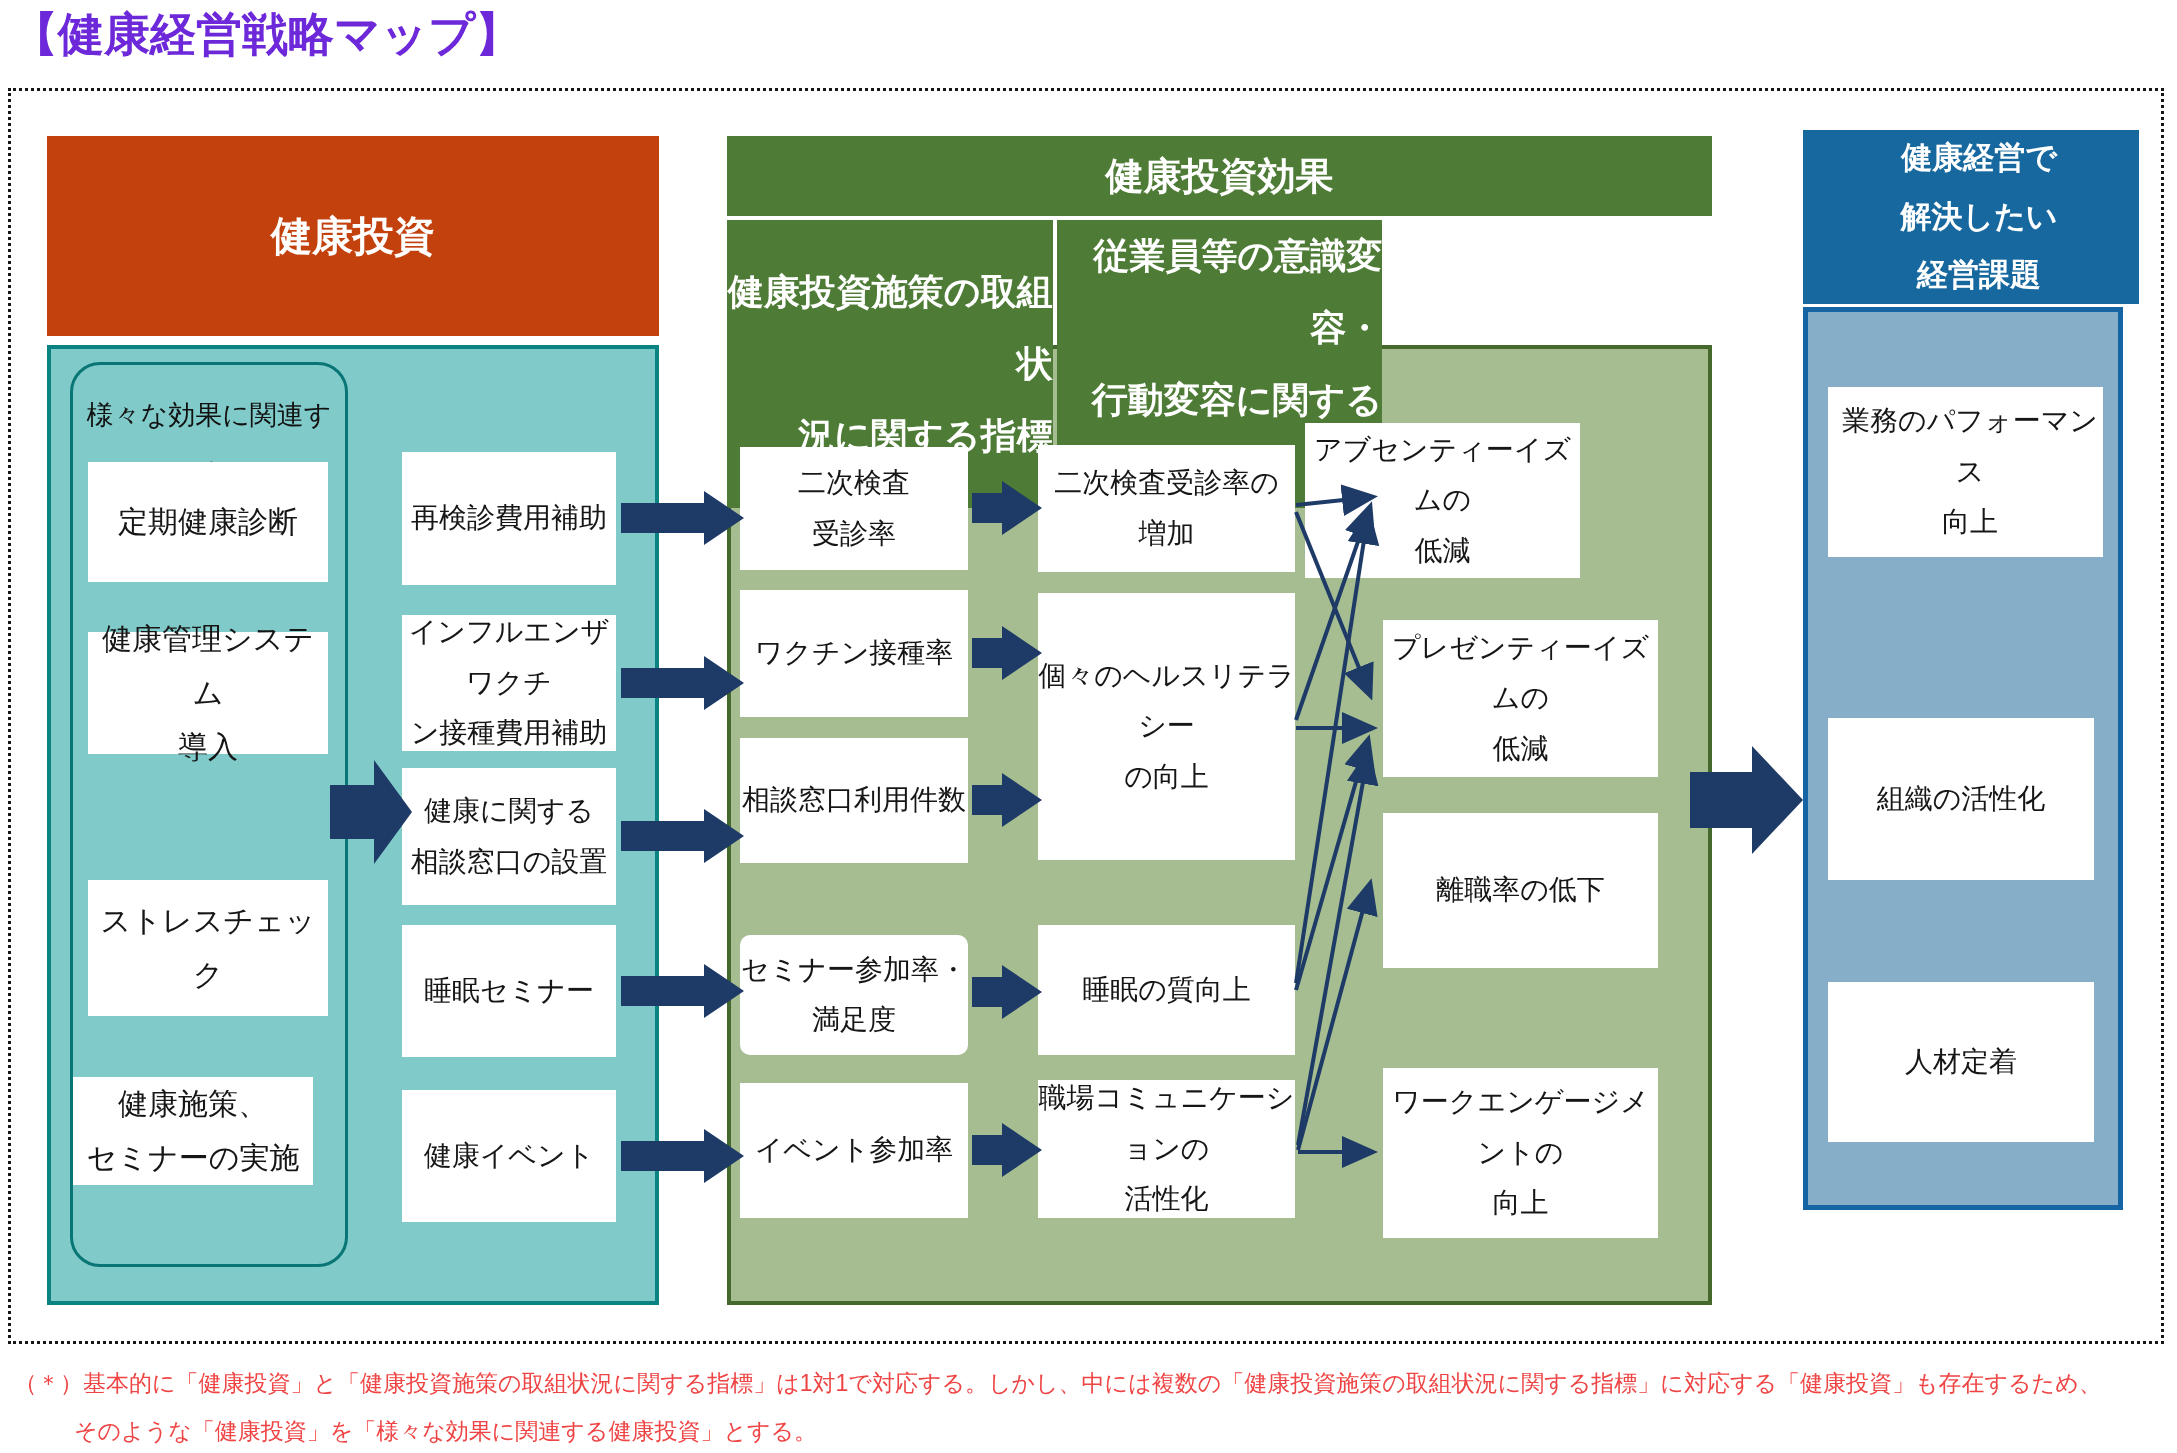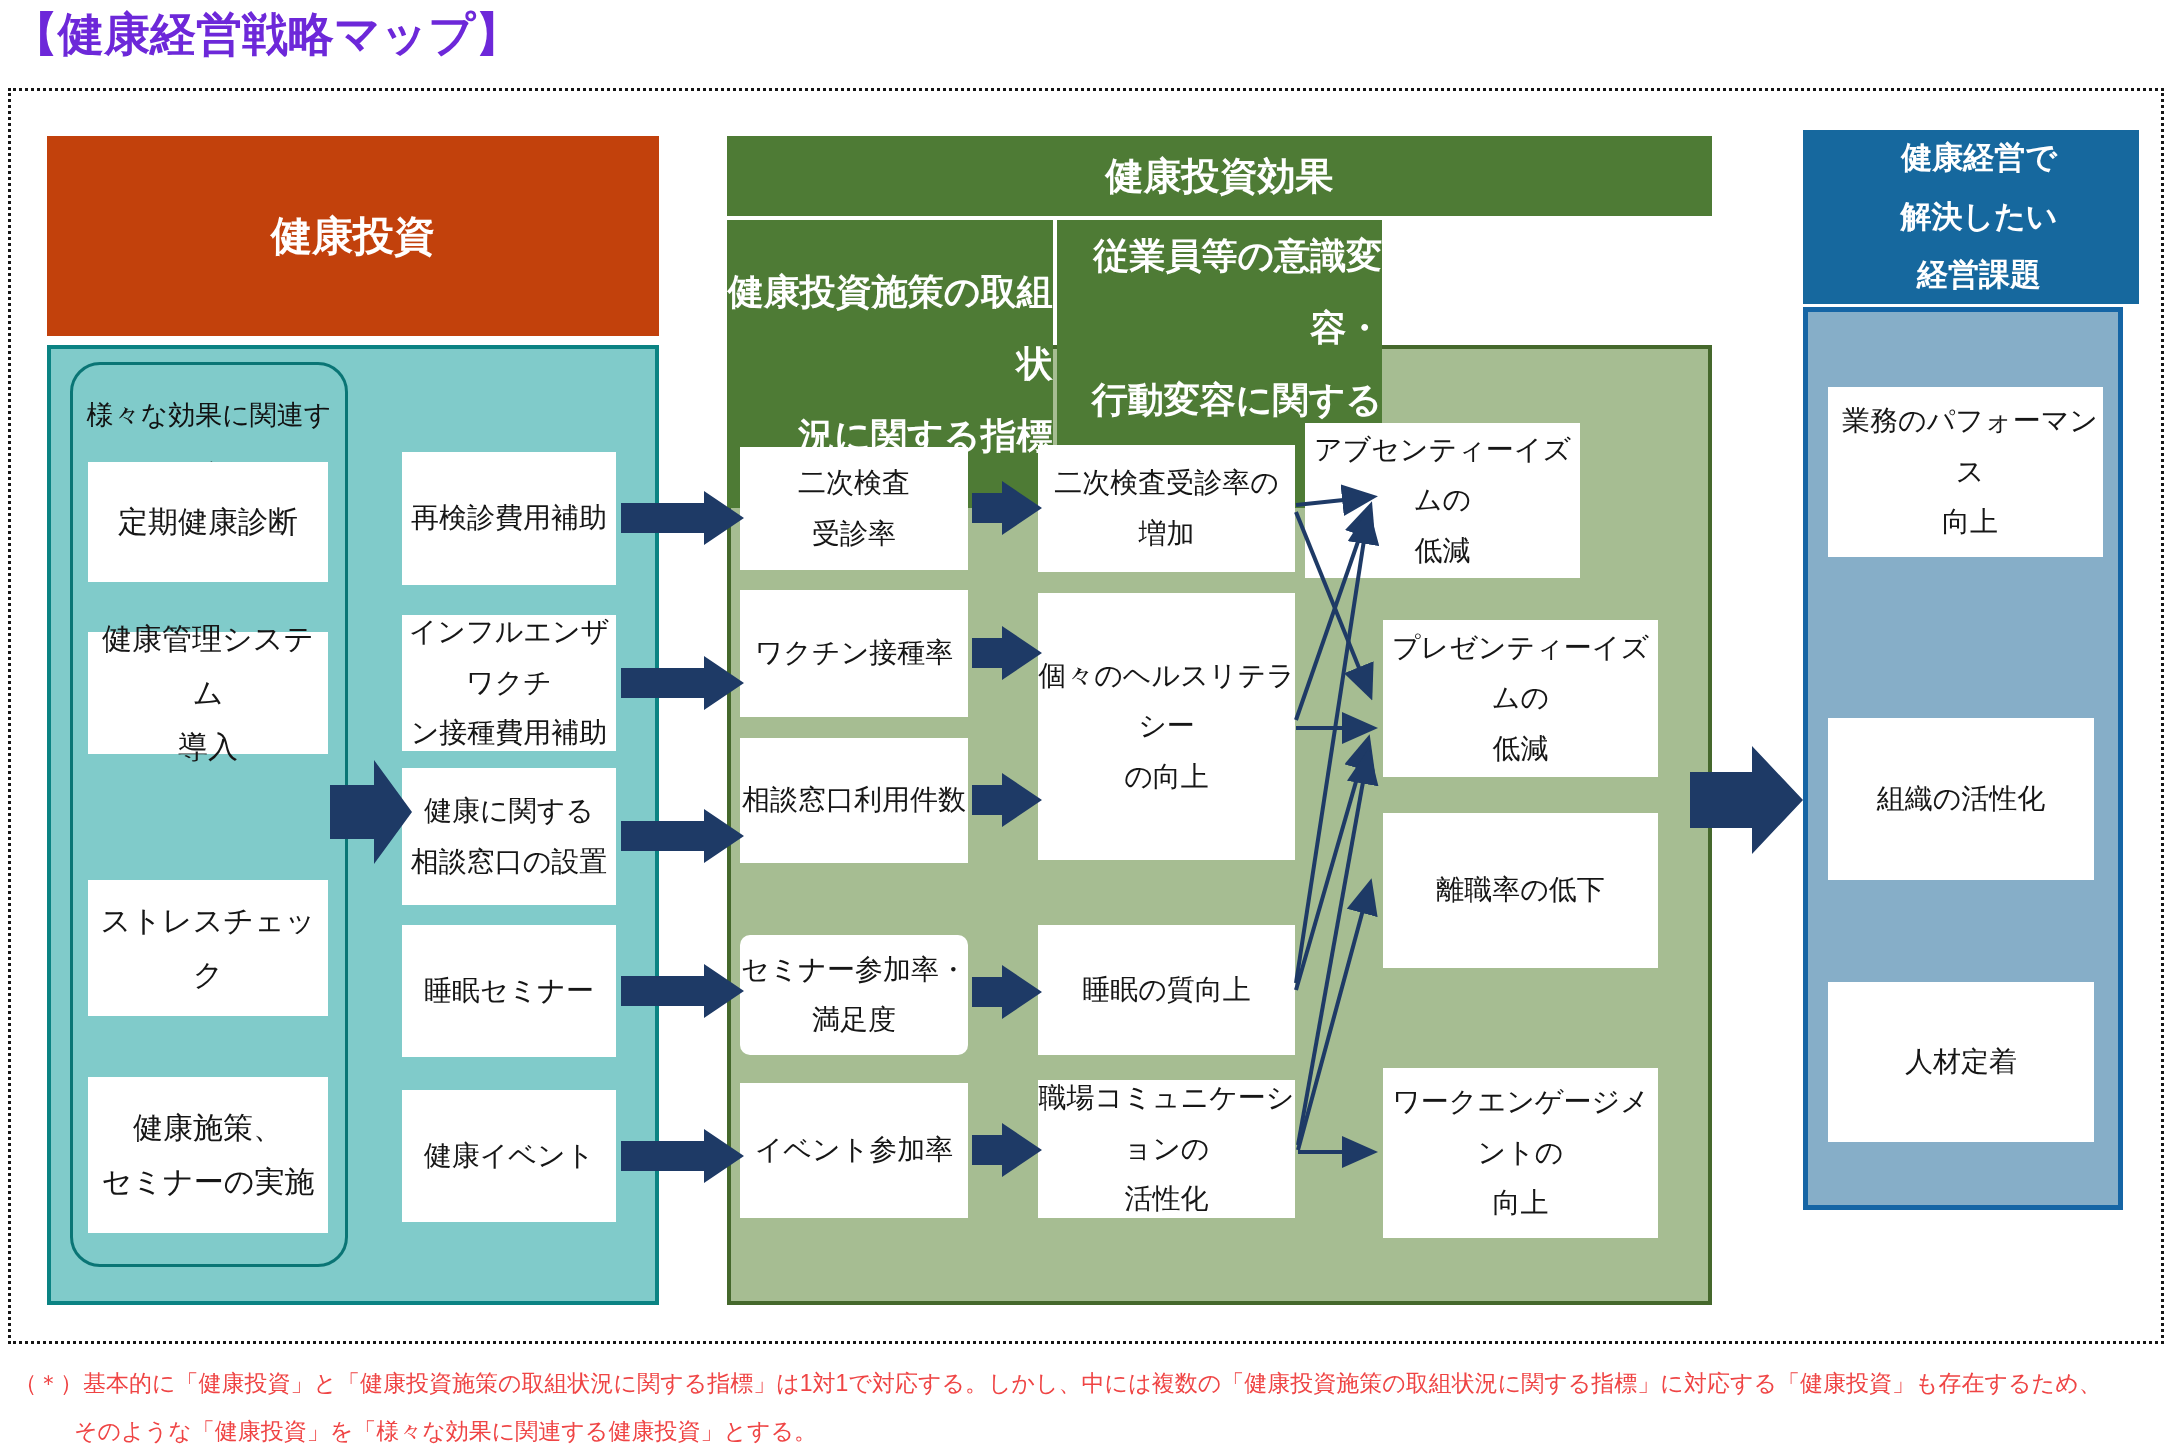--- a/index.html
+++ b/index.html
@@ -41,21 +41,21 @@
   <div class="abs teal-body" style="left:47px;top:345px;width:612px;height:960px;"></div>
   <div class="abs teal-group" style="left:70px;top:362px;width:278px;height:905px;">
     <div class="group-label">様々な効果に関連する
 健康投資（＊）</div>
   </div>
 
   <div class="box f30" style="left:88px;top:462px;width:240px;height:120px;">定期健康診断</div>
   <div class="box f30" style="left:88px;top:632px;width:240px;height:122px;">健康管理システム
 導入</div>
   <div class="box f30" style="left:88px;top:880px;width:240px;height:136px;">ストレスチェック</div>
-  <div class="box f30" style="left:88px;top:1077px;width:240px;height:156px;">健康施策、
+  <div class="box f30" style="left:73px;top:1077px;width:240px;height:108px;">健康施策、
 セミナーの実施</div>
 
   <div class="box" style="left:402px;top:452px;width:214px;height:133px;">再検診費用補助</div>
   <div class="box" style="left:402px;top:615px;width:214px;height:136px;">インフルエンザワクチ
 ン接種費用補助</div>
   <div class="box" style="left:402px;top:768px;width:214px;height:137px;">健康に関する
 相談窓口の設置</div>
   <div class="box" style="left:402px;top:925px;width:214px;height:132px;">睡眠セミナー</div>
   <div class="box" style="left:402px;top:1090px;width:214px;height:132px;">健康イベント</div>
 

